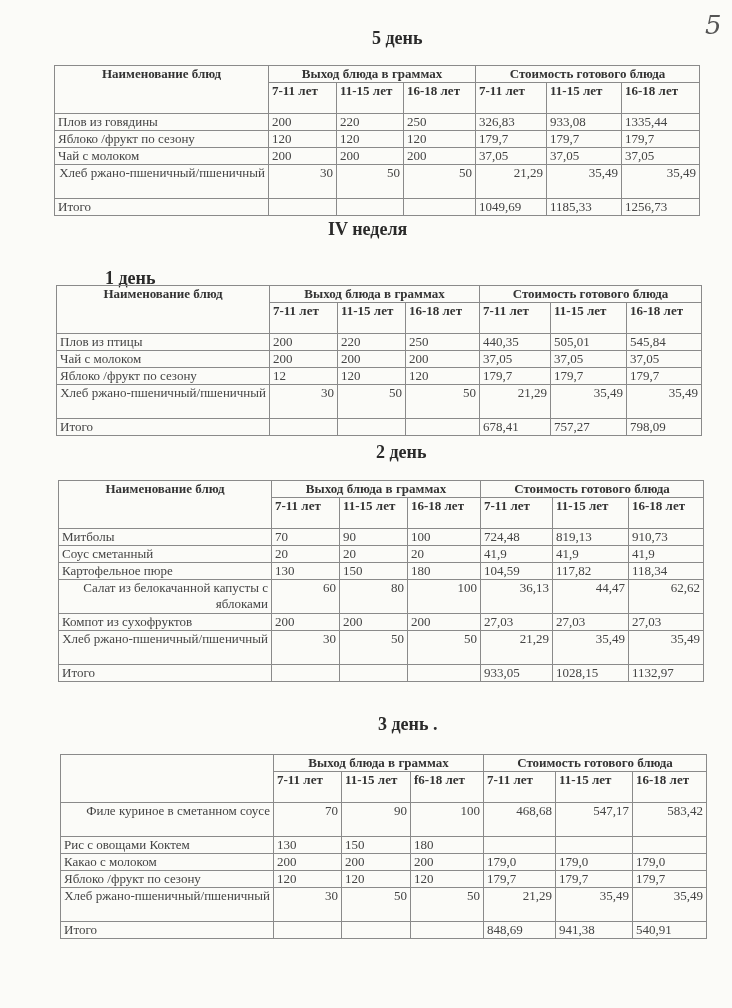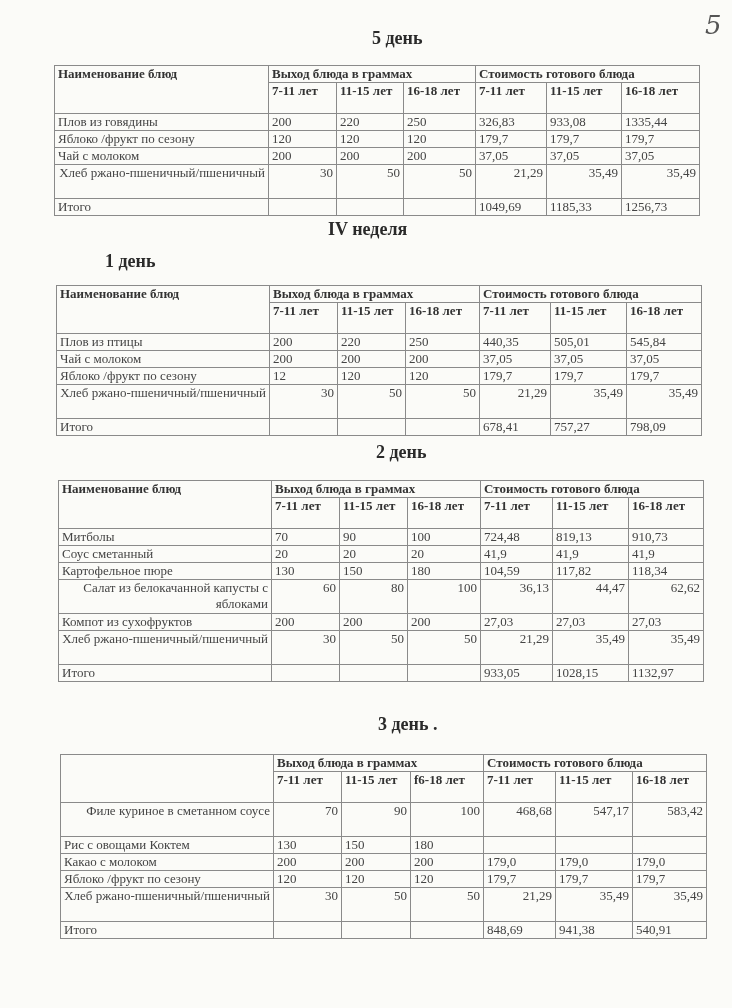--- a/index.html
+++ b/index.html
@@ -18,21 +18,21 @@
   }
   table.menu {
     position: absolute; border-collapse: collapse; table-layout: fixed;
     font-size: 13px; color: #444;
   }
   table.menu td, table.menu th {
     border: 1px solid #8a8a8a; padding: 0 3px; vertical-align: top;
     line-height: 16px; text-align: left; font-weight: normal;
   }
   table.menu th { font-weight: bold; color: #333; }
-  table.menu th.center { text-align: left; margin-top: 22px; }
+  table.menu th.center { text-align: center; margin-top: 22px; }
   table.menu thead tr.top th { height: 16px; }
   table.menu thead tr.sub th { height: 30px; }
   table.menu td { height: 16px; }
   table.menu td.tall { height: 33px; text-align: right; }
 </style>
 </head>
 <body>
 
 <div class="pagenum">5</div>
 
@@ -106,21 +106,21 @@
         <td></td>
         <td></td>
         <td>1049,69</td>
         <td>1185,33</td>
         <td>1256,73</td>
       </tr>
     </tbody>
 </table>
 
 <div class="heading" style="left:328px; top:219px;">IV неделя</div>
-<div class="heading" style="left:105px; top:251px;">1 день</div>
+<div class="heading" style="left:105px; top:268px;">1 день</div>
 
 <table class="menu" style="left:56px; top:285px; width:645px;">
   <colgroup>
       <col style="width:213px">
       <col style="width:68px">
       <col style="width:68px">
       <col style="width:74px">
       <col style="width:71px">
       <col style="width:76px">
       <col style="width:75px">

